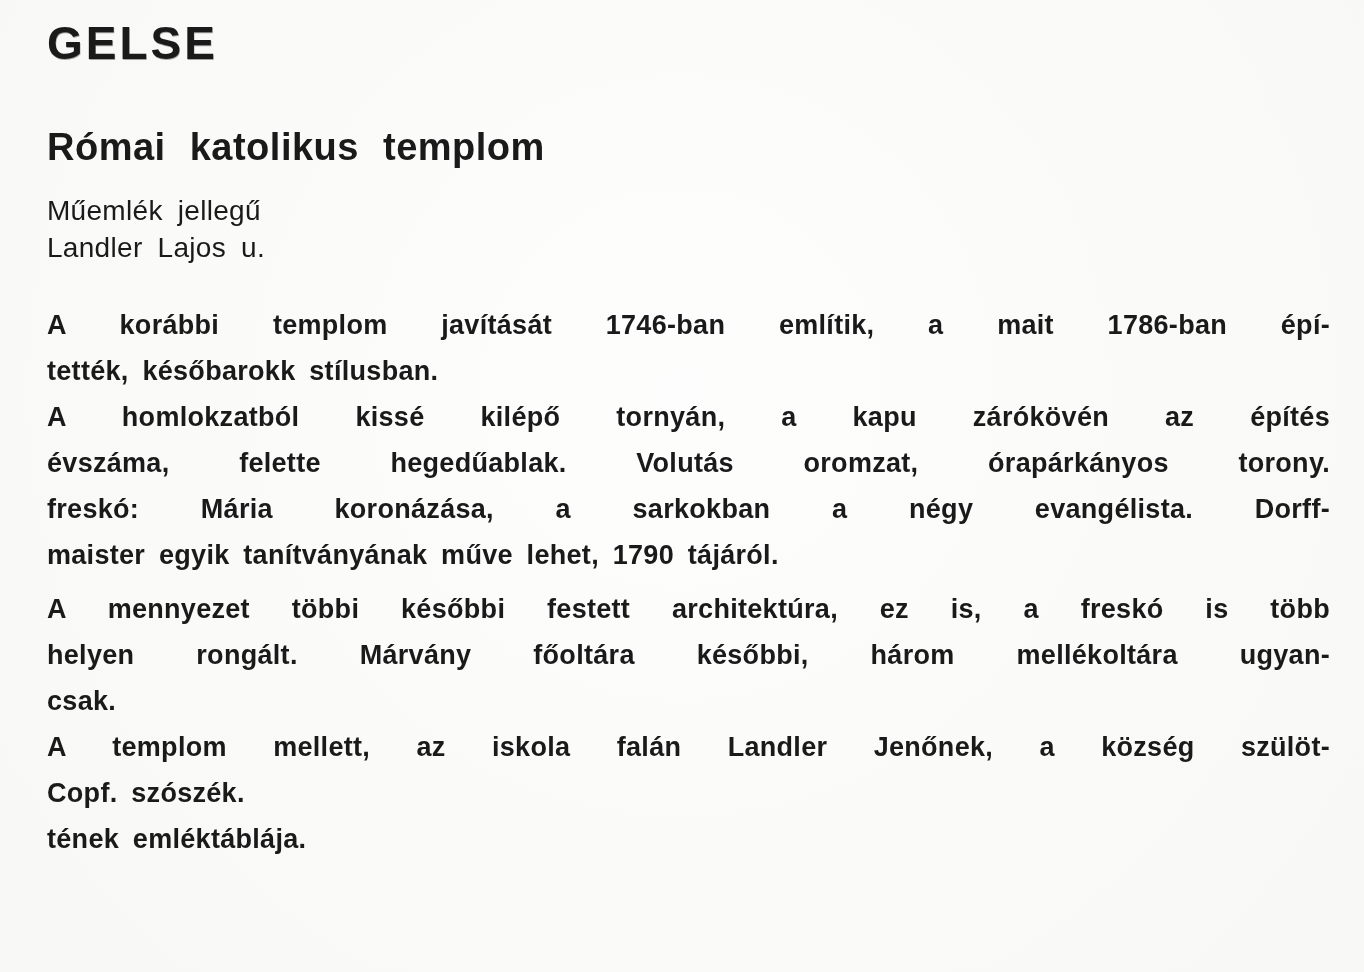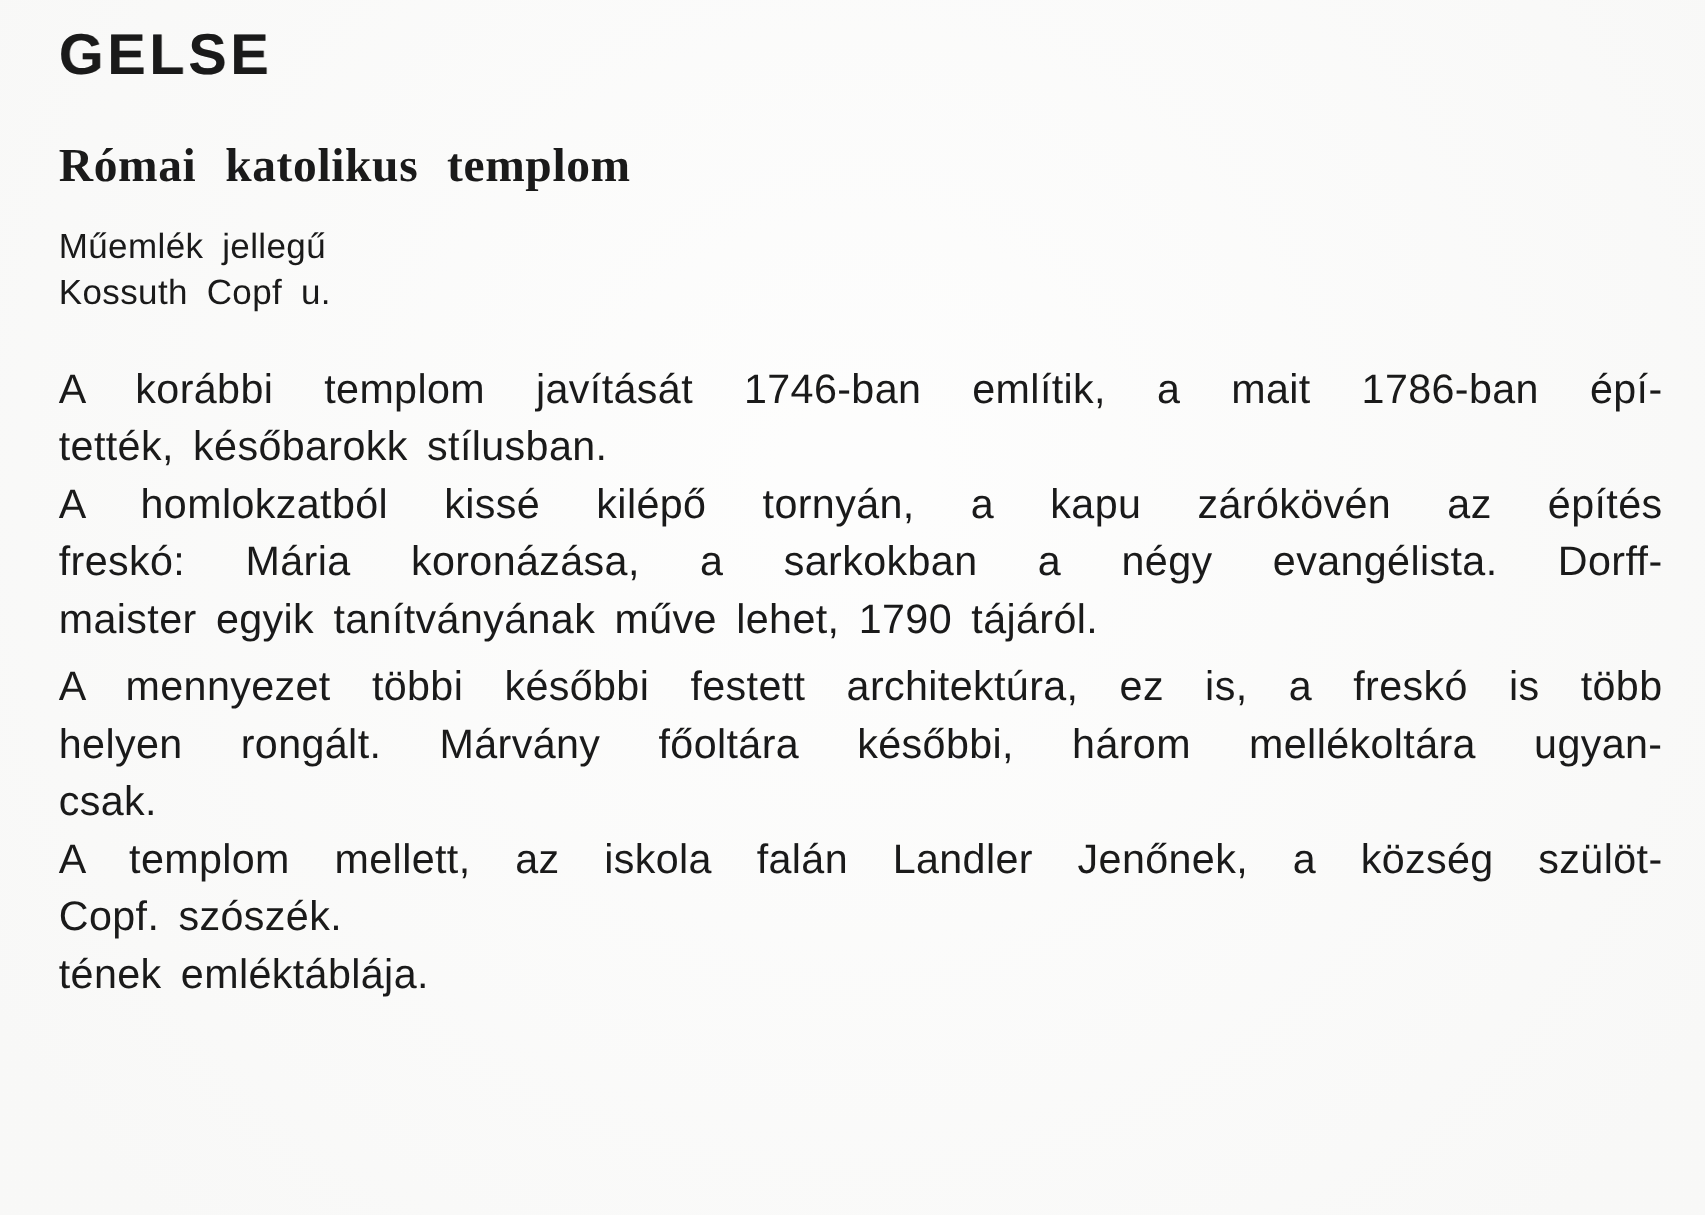--- a/index.html
+++ b/index.html
@@ -25,73 +25,74 @@
   }
   .title {
     font-size: 46px;
     font-weight: 700;
     letter-spacing: 3px;
     line-height: 1;
     margin-top: 4px;
     text-shadow: 0.5px 0.5px 0 rgba(0,0,0,0.35);
   }
   .heading {
-    margin-top: 48px;
+    margin-top: 62px;
     font-size: 38px;
     font-weight: 700;
     word-spacing: 13px;
     letter-spacing: 0.5px;
     line-height: 1;
-    font-family: Liberation Serif, serif;
   }
   .meta {
     margin-top: 26px;
   }
   .meta-line {
     font-size: 28px;
     line-height: 37px;
     word-spacing: 7px;
     letter-spacing: 0.3px;
   }
   .body {
     margin-top: 36px;
     width: 1283px;
   }
   .body-line {
-    font-size: 33px;
+    font-size: 27px;
     line-height: 46px;
     word-spacing: 6px;
     letter-spacing: 0.3px;
     white-space: normal;
+    font-weight: bold;
   }
   .body-line.justify {
     text-align: justify;
     text-align-last: justify;
   }
   .body-line.gap {
     margin-top: 8px;
   }
 </style>
 </head>
 <body>
 
 <div class="page">
   <h1 class="title">GELSE</h1>
 
   <h2 class="heading">Római katolikus templom</h2>
 
   <div class="meta">
       <div class="meta-line">Műemlék jellegű</div>
-      <div class="meta-line">Kossuth Copf u.</div>
+      <div class="meta-line">Landler Lajos u.</div>
     </div>
 
   <div class="body">
       <div class="body-line justify">A korábbi templom javítását 1746-ban említik, a mait 1786-ban épí-</div>
       <div class="body-line">tették, későbarokk stílusban.</div>
       <div class="body-line justify">A homlokzatból kissé kilépő tornyán, a kapu zárókövén az építés</div>
+      <div class="body-line justify">évszáma, felette hegedűablak. Volutás oromzat, órapárkányos torony.</div>
       <div class="body-line justify">freskó: Mária koronázása, a sarkokban a négy evangélista. Dorff-</div>
       <div class="body-line">maister egyik tanítványának műve lehet, 1790 tájáról.</div>
       <div class="body-line justify gap">A mennyezet többi későbbi festett architektúra, ez is, a freskó is több</div>
       <div class="body-line justify">helyen rongált. Márvány főoltára későbbi, három mellékoltára ugyan-</div>
       <div class="body-line">csak.</div>
       <div class="body-line justify">A templom mellett, az iskola falán Landler Jenőnek, a község szülöt-</div>
       <div class="body-line">Copf. szószék.</div>
       <div class="body-line">tének emléktáblája.</div>
     </div>
 </div>

